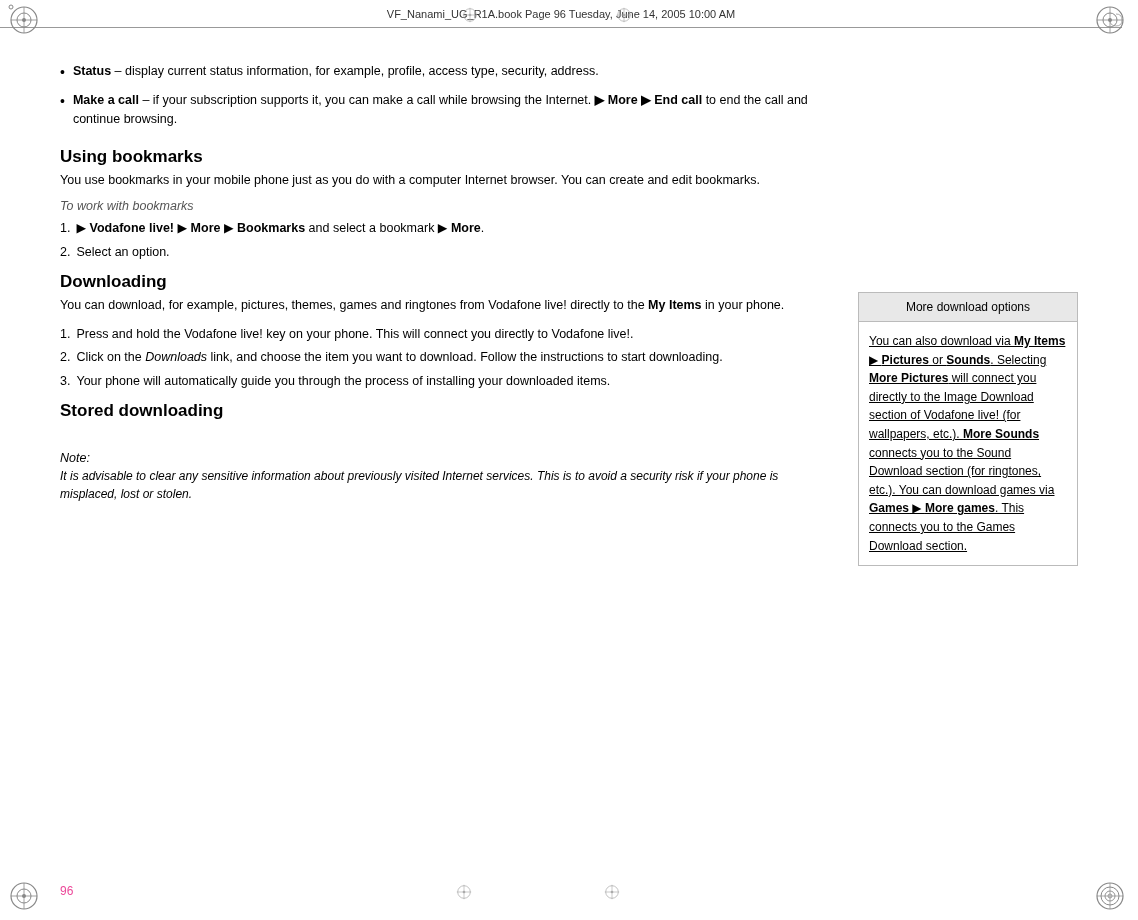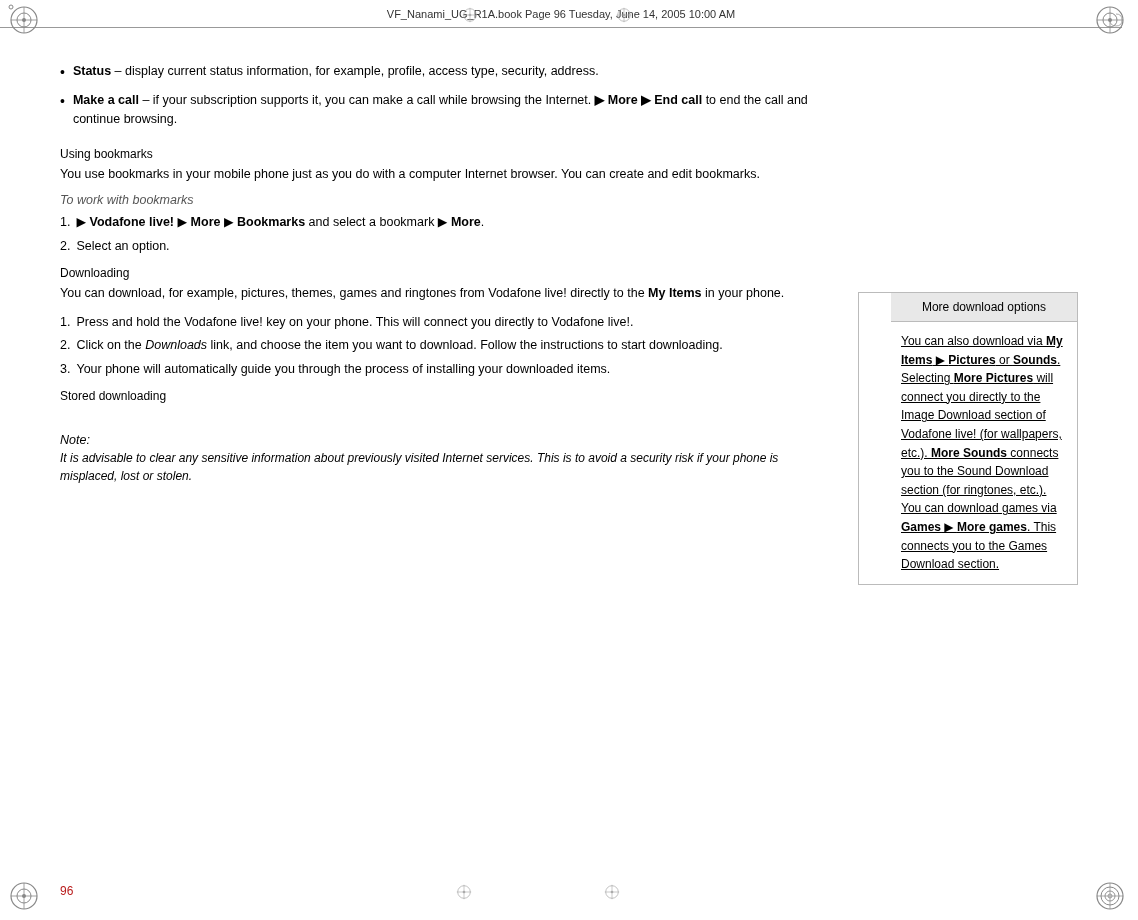--- a/index.html
+++ b/index.html
@@ -64,21 +64,21 @@
       bottom: 4px;
       right: 8px;
     }
 
     
     .page-number {
       position: absolute;
       bottom: 22px;
       left: 60px;
       font-size: 12px;
-      color: #b91c1c;
+      color: #ec4899;
     }
 
     
     .content-area {
       position: absolute;
       top: 32px;
       left: 60px;
       right: 60px;
       bottom: 50px;
       display: flex;
@@ -117,22 +117,22 @@
       flex-shrink: 0;
       margin-top: 0px;
     }
 
     .bullet-text {
       flex: 1;
     }
 
     
     .section-heading {
-      font-weight: normal;
-      font-size: 12px;
+      font-weight: bold;
+      font-size: 17px;
       margin-bottom: 4px;
       margin-top: 8px;
     }
 
     .section-body {
       font-size: 12.5px;
       line-height: 1.5;
       margin-bottom: 10px;
     }
 
@@ -184,21 +184,20 @@
       font-size: 12px;
       line-height: 1.5;
       color: #000000;
     }
 
     
     .sidebar-box {
       border: 1px solid #bbb;
       font-size: 12px;
       line-height: 1.5;
-      padding-left: 32px;
     }
 
     .sidebar-box-header {
       background: #e8e8e8;
       border-bottom: 1px solid #bbb;
       padding: 5px 10px;
       font-size: 12px;
       text-align: center;
       color: #000;
     }

